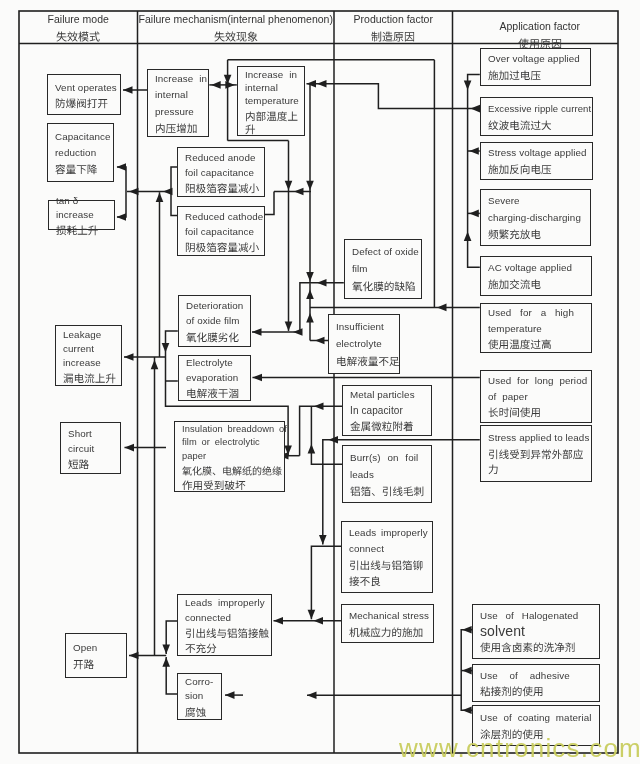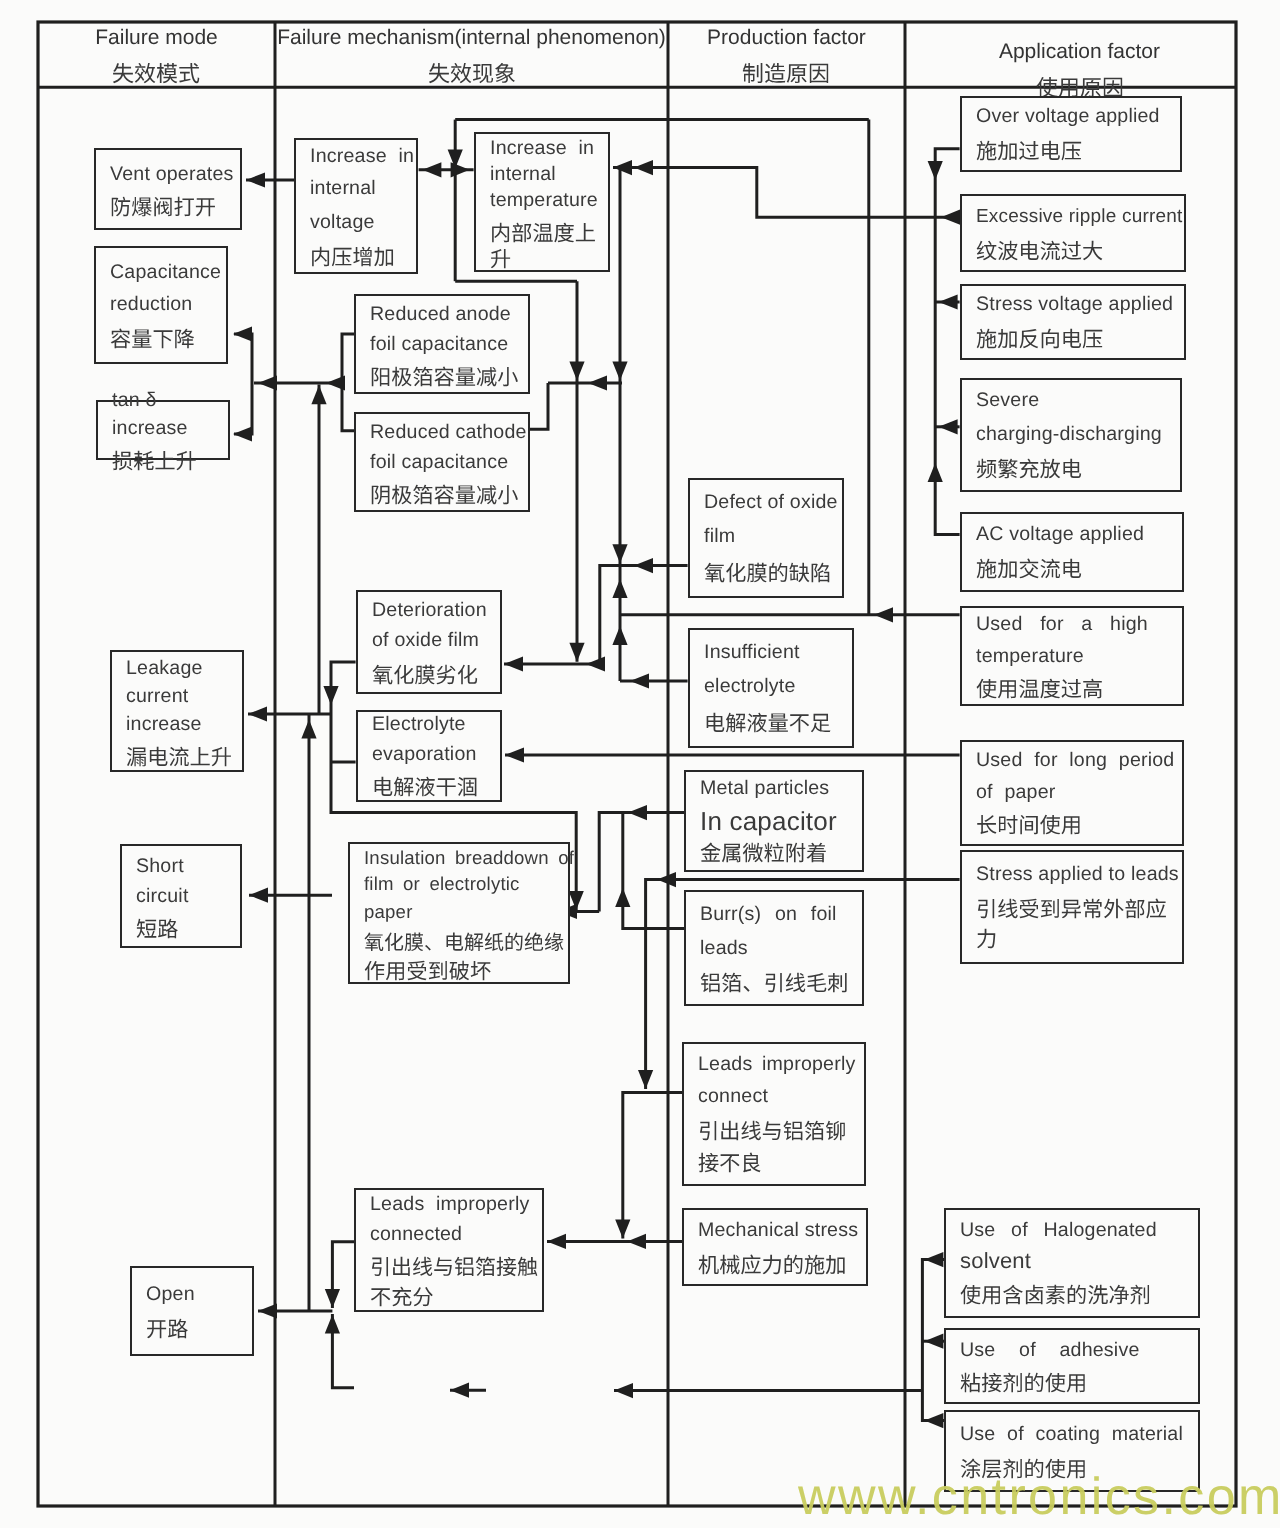--- a/index.html
+++ b/index.html
@@ -362,21 +362,21 @@
       <span class="ln lnz" style="line-height:16px;height:16px" aria-label="开路">
         <svg class="zh" width="21" height="13" viewBox="0 -10.3 21 13" aria-hidden="false">
           <use href="#g5f00" transform="scale(0.8833)"></use>
           <use href="#g8def" transform="translate(10.6 0) scale(0.8833)"></use>
         </svg>
       </span>
     </div>
 <div class="box" style="left:147px;top:69px;width:62px;height:68px">
       <span class="ln" style="line-height:16.5px;font-size:9.8px;word-spacing:3px">Increase in</span>
       <span class="ln" style="line-height:16.5px;font-size:9.8px;word-spacing:3px">internal</span>
-      <span class="ln" style="line-height:16.5px;font-size:9.8px;word-spacing:3px">voltage</span>
+      <span class="ln" style="line-height:16.5px;font-size:9.8px;word-spacing:3px">pressure</span>
       <span class="ln lnz" style="line-height:16.5px;height:16.5px" aria-label="内压增加">
         <svg class="zh" width="42" height="13" viewBox="0 -10.3 42 13" aria-hidden="false">
           <use href="#g5185" transform="scale(0.8833)"></use>
           <use href="#g538b" transform="translate(10.6 0) scale(0.8833)"></use>
           <use href="#g589e" transform="translate(21.2 0) scale(0.8833)"></use>
           <use href="#g52a0" transform="translate(31.8 0) scale(0.8833)"></use>
         </svg>
       </span>
     </div>
 <div class="box" style="left:237px;top:66px;width:68px;height:70px">
@@ -499,51 +499,61 @@
         </svg>
       </span>
       <span class="ln lnz" style="line-height:14.5px;height:14.5px" aria-label="不充分">
         <svg class="zh" width="32" height="13" viewBox="0 -10.3 32 13" aria-hidden="false">
           <use href="#g4e0d" transform="scale(0.8833)"></use>
           <use href="#g5145" transform="translate(10.6 0) scale(0.8833)"></use>
           <use href="#g5206" transform="translate(21.2 0) scale(0.8833)"></use>
         </svg>
       </span>
     </div>
+<div class="box" style="left:177px;top:673px;width:45px;height:47px">
+      <span class="ln" style="line-height:14.5px;font-size:9.8px">Corro-</span>
+      <span class="ln" style="line-height:14.5px;font-size:9.8px">sion</span>
+      <span class="ln lnz" style="line-height:14.5px;height:14.5px" aria-label="腐蚀">
+        <svg class="zh" width="21" height="13" viewBox="0 -10.3 21 13" aria-hidden="false">
+          <use href="#g8150" transform="scale(0.8833)"></use>
+          <use href="#g8680" transform="translate(10.6 0) scale(0.8833)"></use>
+        </svg>
+      </span>
+    </div>
 <div class="box" style="left:344px;top:239px;width:78px;height:60px">
       <span class="ln" style="line-height:17.5px;font-size:9.8px">Defect of oxide</span>
       <span class="ln" style="line-height:17.5px;font-size:9.8px">film</span>
       <span class="ln lnz" style="line-height:17.5px;height:17.5px" aria-label="氧化膜的缺陷">
         <svg class="zh" width="64" height="13" viewBox="0 -10.3 64 13" aria-hidden="false">
           <use href="#g6c27" transform="scale(0.8833)"></use>
           <use href="#g5316" transform="translate(10.6 0) scale(0.8833)"></use>
           <use href="#g819c" transform="translate(21.2 0) scale(0.8833)"></use>
           <use href="#g7684" transform="translate(31.8 0) scale(0.8833)"></use>
           <use href="#g7f3a" transform="translate(42.4 0) scale(0.8833)"></use>
           <use href="#g9677" transform="translate(53.0 0) scale(0.8833)"></use>
         </svg>
       </span>
     </div>
-<div class="box" style="left:344px;top:314px;width:83px;height:60px">
+<div class="box" style="left:328px;top:314px;width:72px;height:60px">
       <span class="ln" style="line-height:17.5px;font-size:9.8px">Insufficient</span>
       <span class="ln" style="line-height:17.5px;font-size:9.8px">electrolyte</span>
       <span class="ln lnz" style="line-height:17.5px;height:17.5px" aria-label="电解液量不足">
         <svg class="zh" width="64" height="13" viewBox="0 -10.3 64 13" aria-hidden="false">
           <use href="#g7535" transform="scale(0.8833)"></use>
           <use href="#g89e3" transform="translate(10.6 0) scale(0.8833)"></use>
           <use href="#g6db2" transform="translate(21.2 0) scale(0.8833)"></use>
           <use href="#g91cf" transform="translate(31.8 0) scale(0.8833)"></use>
           <use href="#g4e0d" transform="translate(42.4 0) scale(0.8833)"></use>
           <use href="#g8db3" transform="translate(53.0 0) scale(0.8833)"></use>
         </svg>
       </span>
     </div>
 <div class="box" style="left:342px;top:385px;width:90px;height:51px">
       <span class="ln" style="line-height:15.5px;font-size:9.8px">Metal particles</span>
-      <span class="ln" style="line-height:15.5px;font-size:13px">In capacitor</span>
+      <span class="ln" style="line-height:15.5px;font-size:10px">In capacitor</span>
       <span class="ln lnz" style="line-height:15.5px;height:15.5px" aria-label="金属微粒附着">
         <svg class="zh" width="64" height="13" viewBox="0 -10.3 64 13" aria-hidden="false">
           <use href="#g91d1" transform="scale(0.8833)"></use>
           <use href="#g5c5e" transform="translate(10.6 0) scale(0.8833)"></use>
           <use href="#g5fae" transform="translate(21.2 0) scale(0.8833)"></use>
           <use href="#g7c92" transform="translate(31.8 0) scale(0.8833)"></use>
           <use href="#g9644" transform="translate(42.4 0) scale(0.8833)"></use>
           <use href="#g7740" transform="translate(53.0 0) scale(0.8833)"></use>
         </svg>
       </span>
@@ -705,21 +715,21 @@
         </svg>
       </span>
       <span class="ln lnz" style="line-height:15.5px;height:15.5px" aria-label="力">
         <svg class="zh" width="11" height="13" viewBox="0 -10.3 11 13" aria-hidden="false">
           <use href="#g529b" transform="scale(0.8833)"></use>
         </svg>
       </span>
     </div>
 <div class="box" style="left:472px;top:604px;width:128px;height:55px">
       <span class="ln" style="line-height:15.5px;font-size:9.8px;word-spacing:5px">Use of Halogenated</span>
-      <span class="ln" style="line-height:15.5px;font-size:11px;word-spacing:5px">solvent</span>
+      <span class="ln" style="line-height:15.5px;font-size:14px;word-spacing:5px">solvent</span>
       <span class="ln lnz" style="line-height:15.5px;height:15.5px" aria-label="使用含卤素的洗净剂">
         <svg class="zh" width="95" height="13" viewBox="0 -10.3 95 13" aria-hidden="false">
           <use href="#g4f7f" transform="scale(0.8833)"></use>
           <use href="#g7528" transform="translate(10.6 0) scale(0.8833)"></use>
           <use href="#g542b" transform="translate(21.2 0) scale(0.8833)"></use>
           <use href="#g5364" transform="translate(31.8 0) scale(0.8833)"></use>
           <use href="#g7d20" transform="translate(42.4 0) scale(0.8833)"></use>
           <use href="#g7684" transform="translate(53.0 0) scale(0.8833)"></use>
           <use href="#g6d17" transform="translate(63.6 0) scale(0.8833)"></use>
           <use href="#g51c0" transform="translate(74.2 0) scale(0.8833)"></use>

